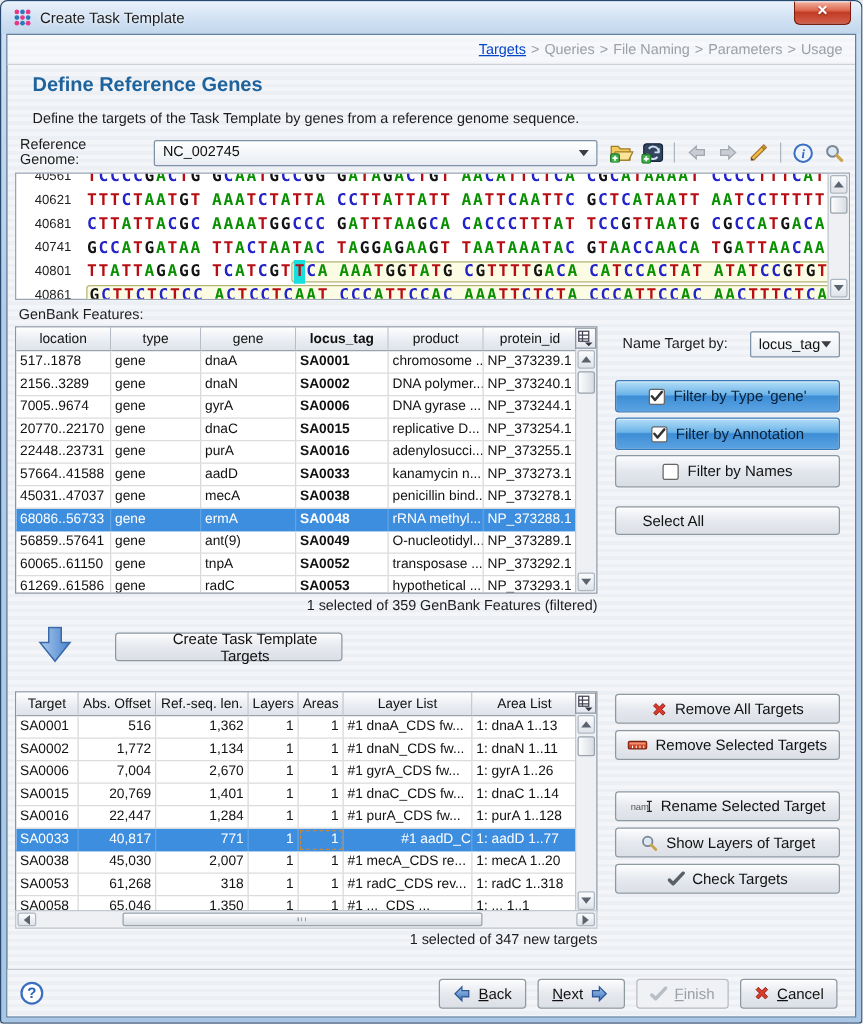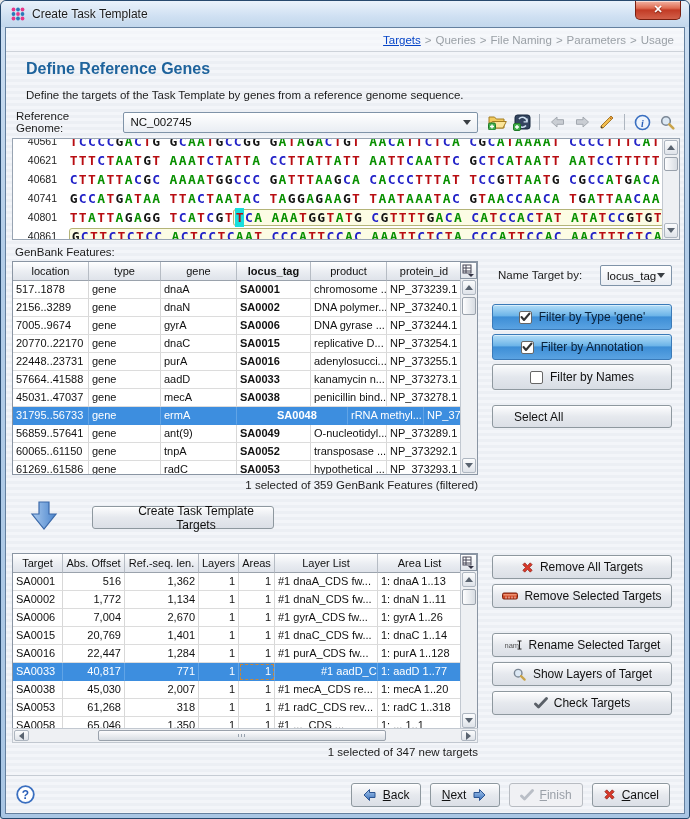--- a/index.html
+++ b/index.html
@@ -303,24 +303,24 @@
             </div>
             <div class="t-row">
               <div class="t-cell" style="width: 76px;">45031..47037</div>
               <div class="t-cell" style="width: 72px;">gene</div>
               <div class="t-cell" style="width: 76px;">mecA</div>
               <div class="t-cell bold" style="width: 74px;">SA0038</div>
               <div class="t-cell" style="width: 76px;">penicillin bind...</div>
               <div class="t-cell" style="width: 75px;">NP_373278.1</div>
             </div>
             <div class="t-row sel">
-              <div class="t-cell" style="width: 76px;">31795..56733</div>
+              <div class="t-cell" style="width: 76px;">68086..56733</div>
               <div class="t-cell" style="width: 72px;">gene</div>
               <div class="t-cell" style="width: 76px;">ermA</div>
-              <div class="t-cell bold" style="width: 74px; margin-left: 37px;">SA0048</div>
+              <div class="t-cell bold" style="width: 74px;">SA0048</div>
               <div class="t-cell" style="width: 76px;">rRNA methyl...</div>
               <div class="t-cell" style="width: 75px;">NP_373288.1</div>
             </div>
             <div class="t-row">
               <div class="t-cell" style="width: 76px;">56859..57641</div>
               <div class="t-cell" style="width: 72px;">gene</div>
               <div class="t-cell" style="width: 76px;">ant(9)</div>
               <div class="t-cell bold" style="width: 74px;">SA0049</div>
               <div class="t-cell" style="width: 76px;">O-nucleotidyl...</div>
               <div class="t-cell" style="width: 75px;">NP_373289.1</div>

